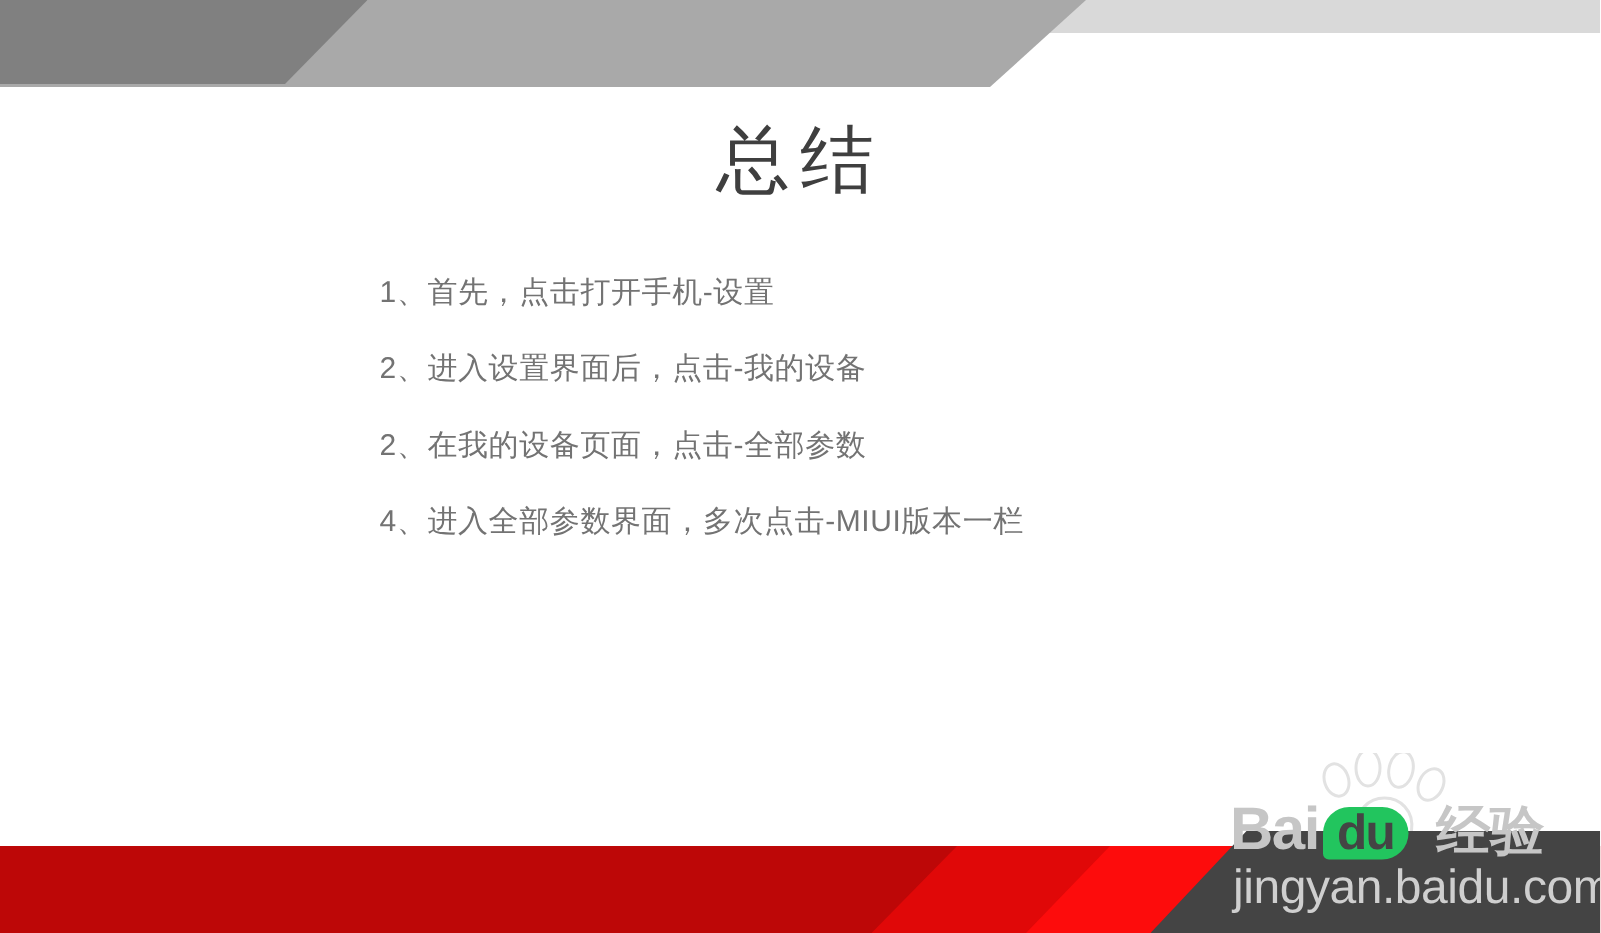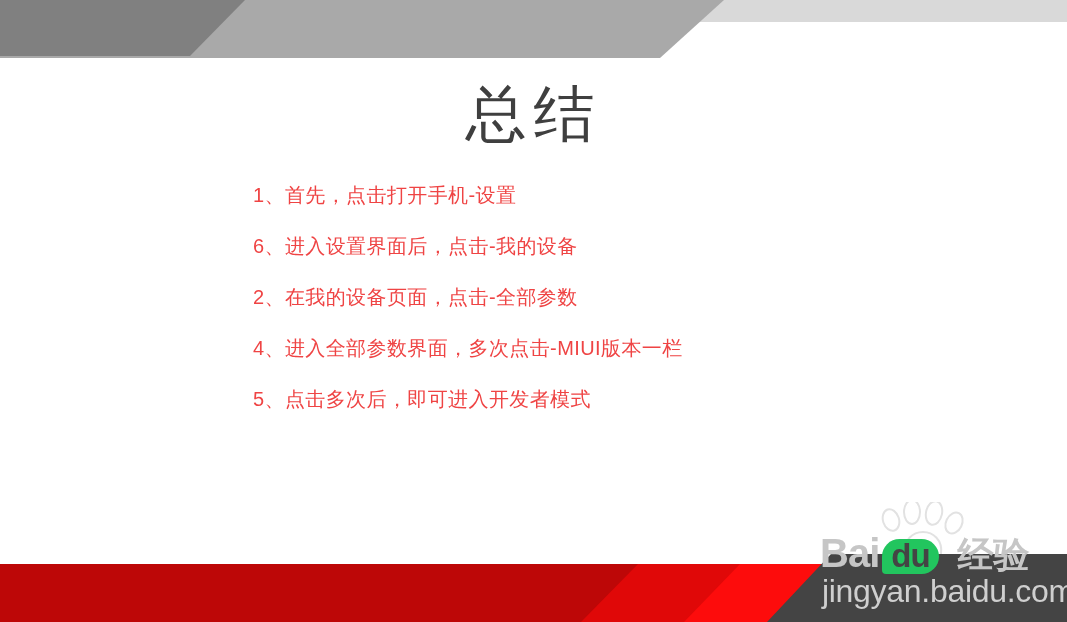--- a/index.html
+++ b/index.html
@@ -40,37 +40,37 @@
     clip-path: polygon(0px 0px, 245px 0px, 190px 56px, 0px 56px);
   }
 
   
   #title {
     position: absolute;
     top: 78px;
     left: 0;
     width: 1067px;
     text-align: center;
-    font-size: 61px;
+    font-size: 49px;
     letter-spacing: 7px;
     color: #3f3f3f;
     font-weight: 400;
     line-height: 1.2;
   }
 
   
   #steps {
     position: absolute;
     top: 170px;
     left: 253px;
     width: 700px;
   }
   .step {
     font-size: 20px;
-    color: #ef4444;
+    color: #737373;
     line-height: 51px;
     white-space: nowrap;
     letter-spacing: 0.4px;
   }
 
   
   .fband {
     position: absolute;
     left: 0;
     bottom: 0;
@@ -151,24 +151,23 @@
 <div id="slide">
 
   <div class="band band-light"></div>
   <div class="band band-mid"></div>
   <div class="band band-dark"></div>
 
   <div id="title">总结</div>
 
   <div id="steps">
     <div class="step">1、首先，点击打开手机-设置</div>
-    <div class="step">6、进入设置界面后，点击-我的设备</div>
+    <div class="step">2、进入设置界面后，点击-我的设备</div>
     <div class="step">2、在我的设备页面，点击-全部参数</div>
     <div class="step">4、进入全部参数界面，多次点击-MIUI版本一栏</div>
-    <div class="step">5、点击多次后，即可进入开发者模式</div>
   </div>
 
   <div id="wm-paw">
     <svg width="96" height="56" viewBox="0 0 96 56" fill="none" stroke="#e2e2e2" stroke-width="2">
       <ellipse cx="16" cy="18" rx="8" ry="11" transform="rotate(-18 16 18)"></ellipse>
       <ellipse cx="37" cy="10" rx="8" ry="12"></ellipse>
       <ellipse cx="59" cy="11" rx="8" ry="12" transform="rotate(12 59 11)"></ellipse>
       <ellipse cx="79" cy="21" rx="8" ry="11" transform="rotate(26 79 21)"></ellipse>
       <path d="M30 52 C28 38, 38 30, 48 30 C58 30, 68 38, 66 52"></path>
     </svg>

